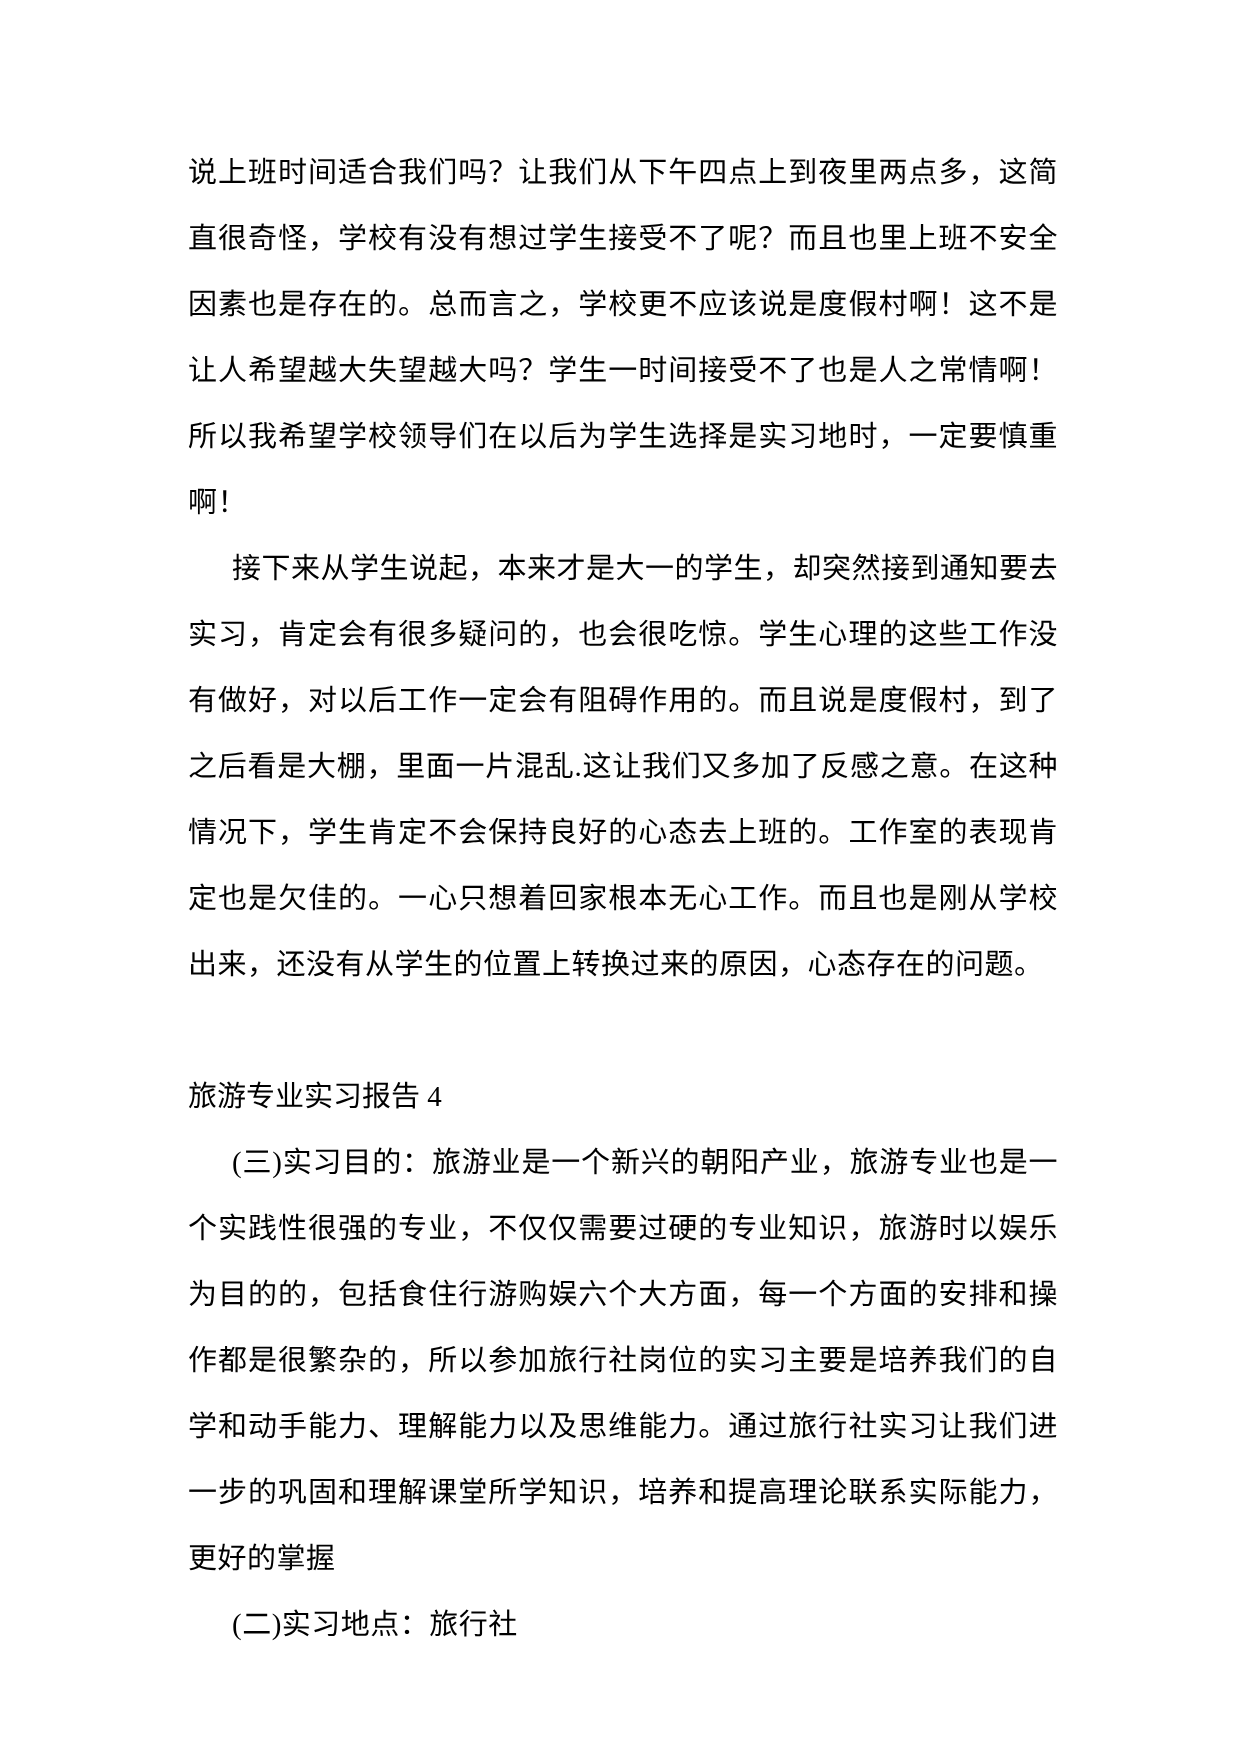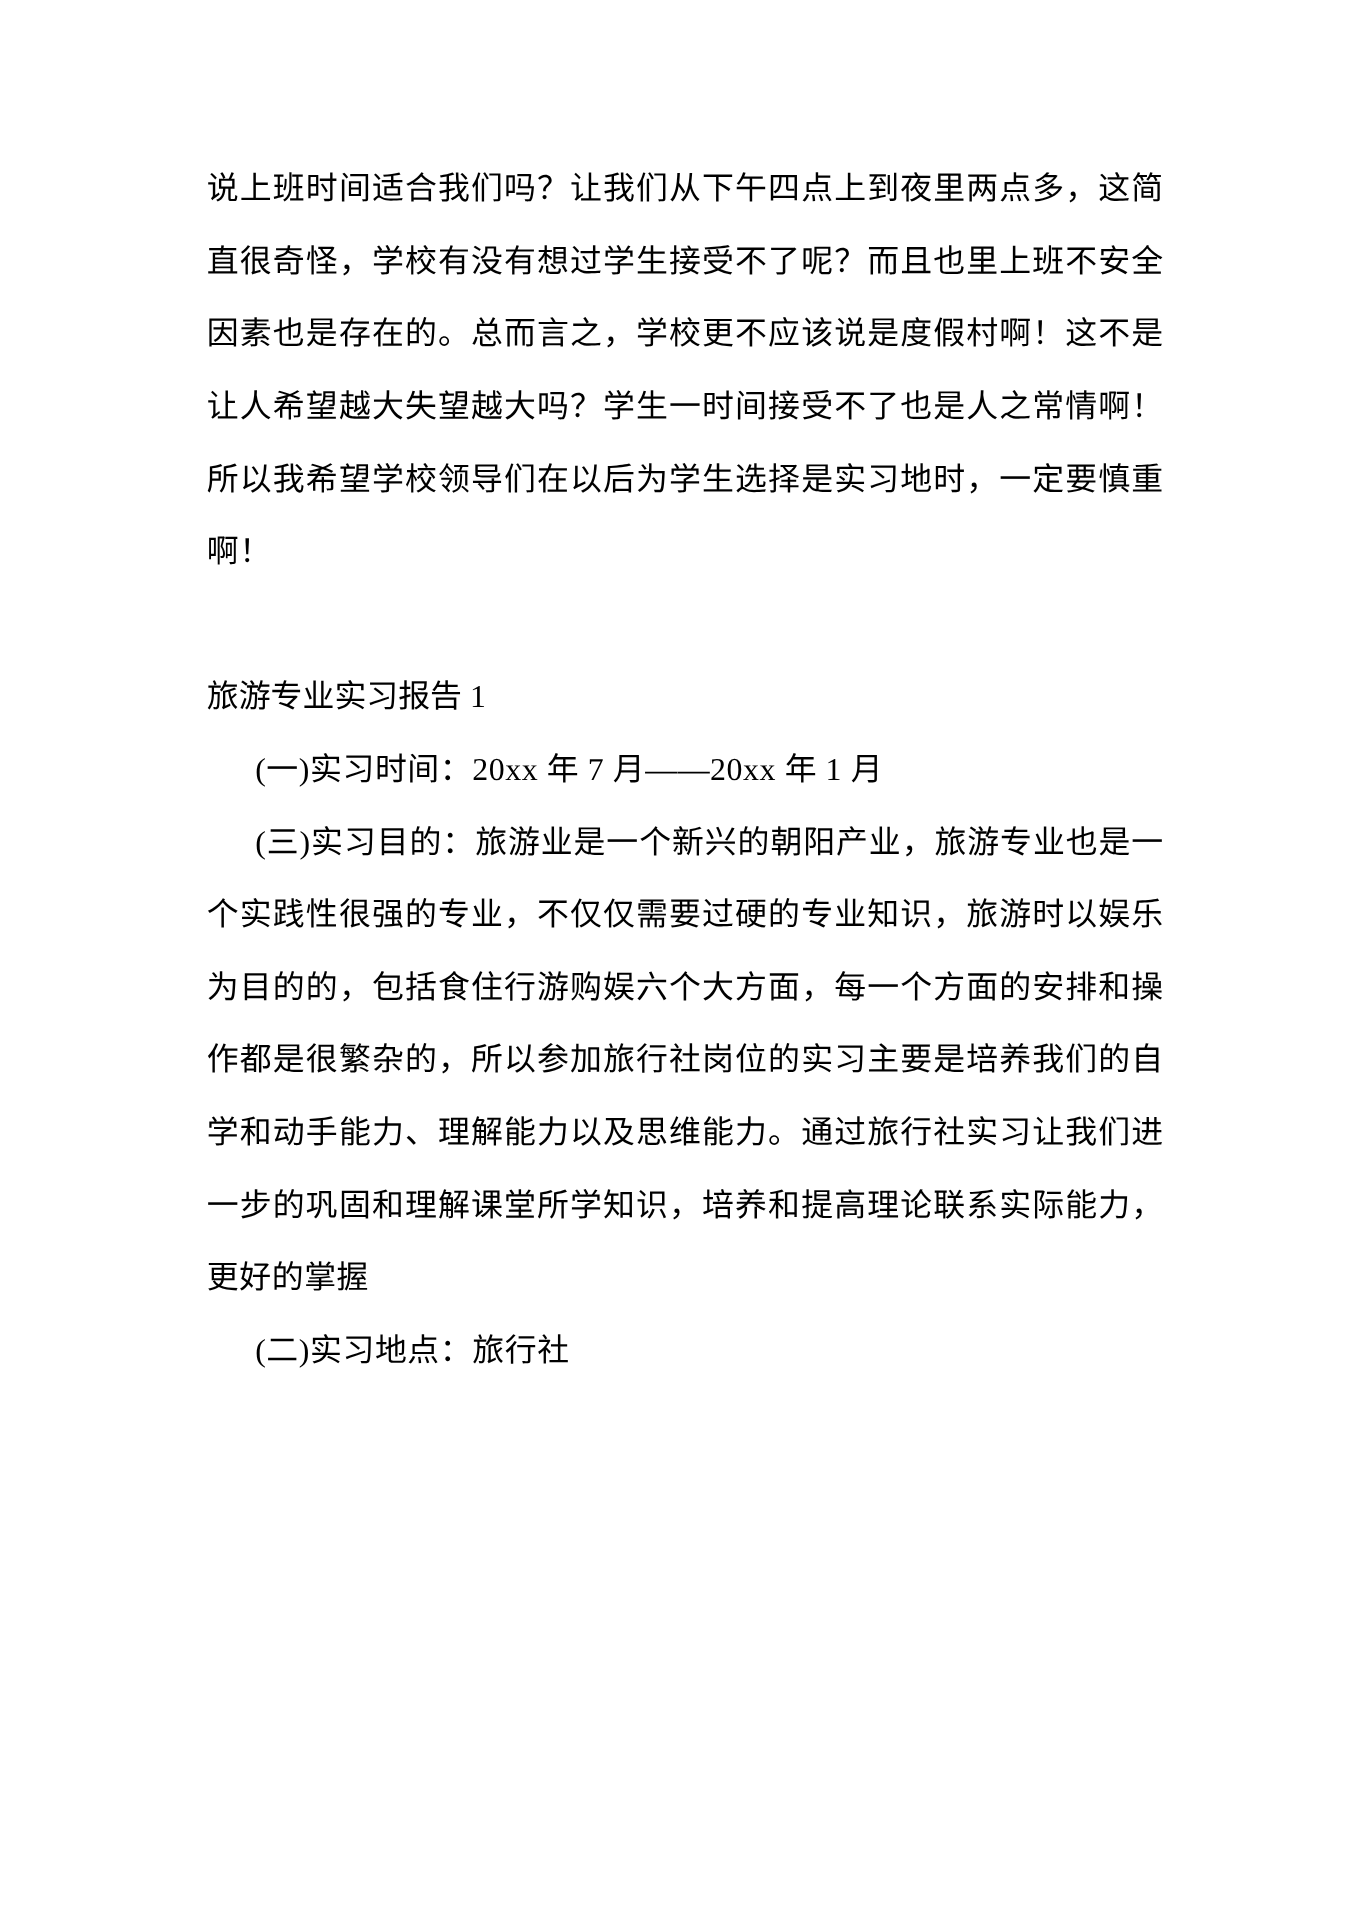--- a/index.html
+++ b/index.html
@@ -44,24 +44,24 @@
     height: 66px;
   }
 </style>
 </head>
 <body>
 
 <div class="page">
 
   <p class="para">说上班时间适合我们吗？让我们从下午四点上到夜里两点多，这简直很奇怪，学校有没有想过学生接受不了呢？而且也里上班不安全因素也是存在的。总而言之，学校更不应该说是度假村啊！这不是让人希望越大失望越大吗？学生一时间接受不了也是人之常情啊！所以我希望学校领导们在以后为学生选择是实习地时，一定要慎重啊！</p>
 
+  <p class="para indent">接下来从学生说起，本来才是大一的学生，却突然接到通知要去实习，肯定会有很多疑问的，也会很吃惊。学生心理的这些工作没有做好，对以后工作一定会有阻碍作用的。而且说是度假村，到了之后看是大棚，里面一片混乱.这让我们又多加了反感之意。在这种情况下，学生肯定不会保持良好的心态去上班的。工作室的表现肯定也是欠佳的。一心只想着回家根本无心工作。而且也是刚从学校出来，还没有从学生的位置上转换过来的原因，心态存在的问题。</p>
 
   <div class="blank-line"></div>
 
-  <h1 class="heading">旅游专业实习报告 1</h1>
+  <h1 class="heading">旅游专业实习报告 4</h1>
 
-  <p class="para indent">(一)实习时间：20xx 年 7 月——20xx 年 1 月</p>
 
   <p class="para indent">(三)实习目的：旅游业是一个新兴的朝阳产业，旅游专业也是一个实践性很强的专业，不仅仅需要过硬的专业知识，旅游时以娱乐为目的的，包括食住行游购娱六个大方面，每一个方面的安排和操作都是很繁杂的，所以参加旅行社岗位的实习主要是培养我们的自学和动手能力、理解能力以及思维能力。通过旅行社实习让我们进一步的巩固和理解课堂所学知识，培养和提高理论联系实际能力，更好的掌握</p>
 
   <p class="para indent">(二)实习地点：旅行社</p>
 
 </div>
 
 </body></html>

